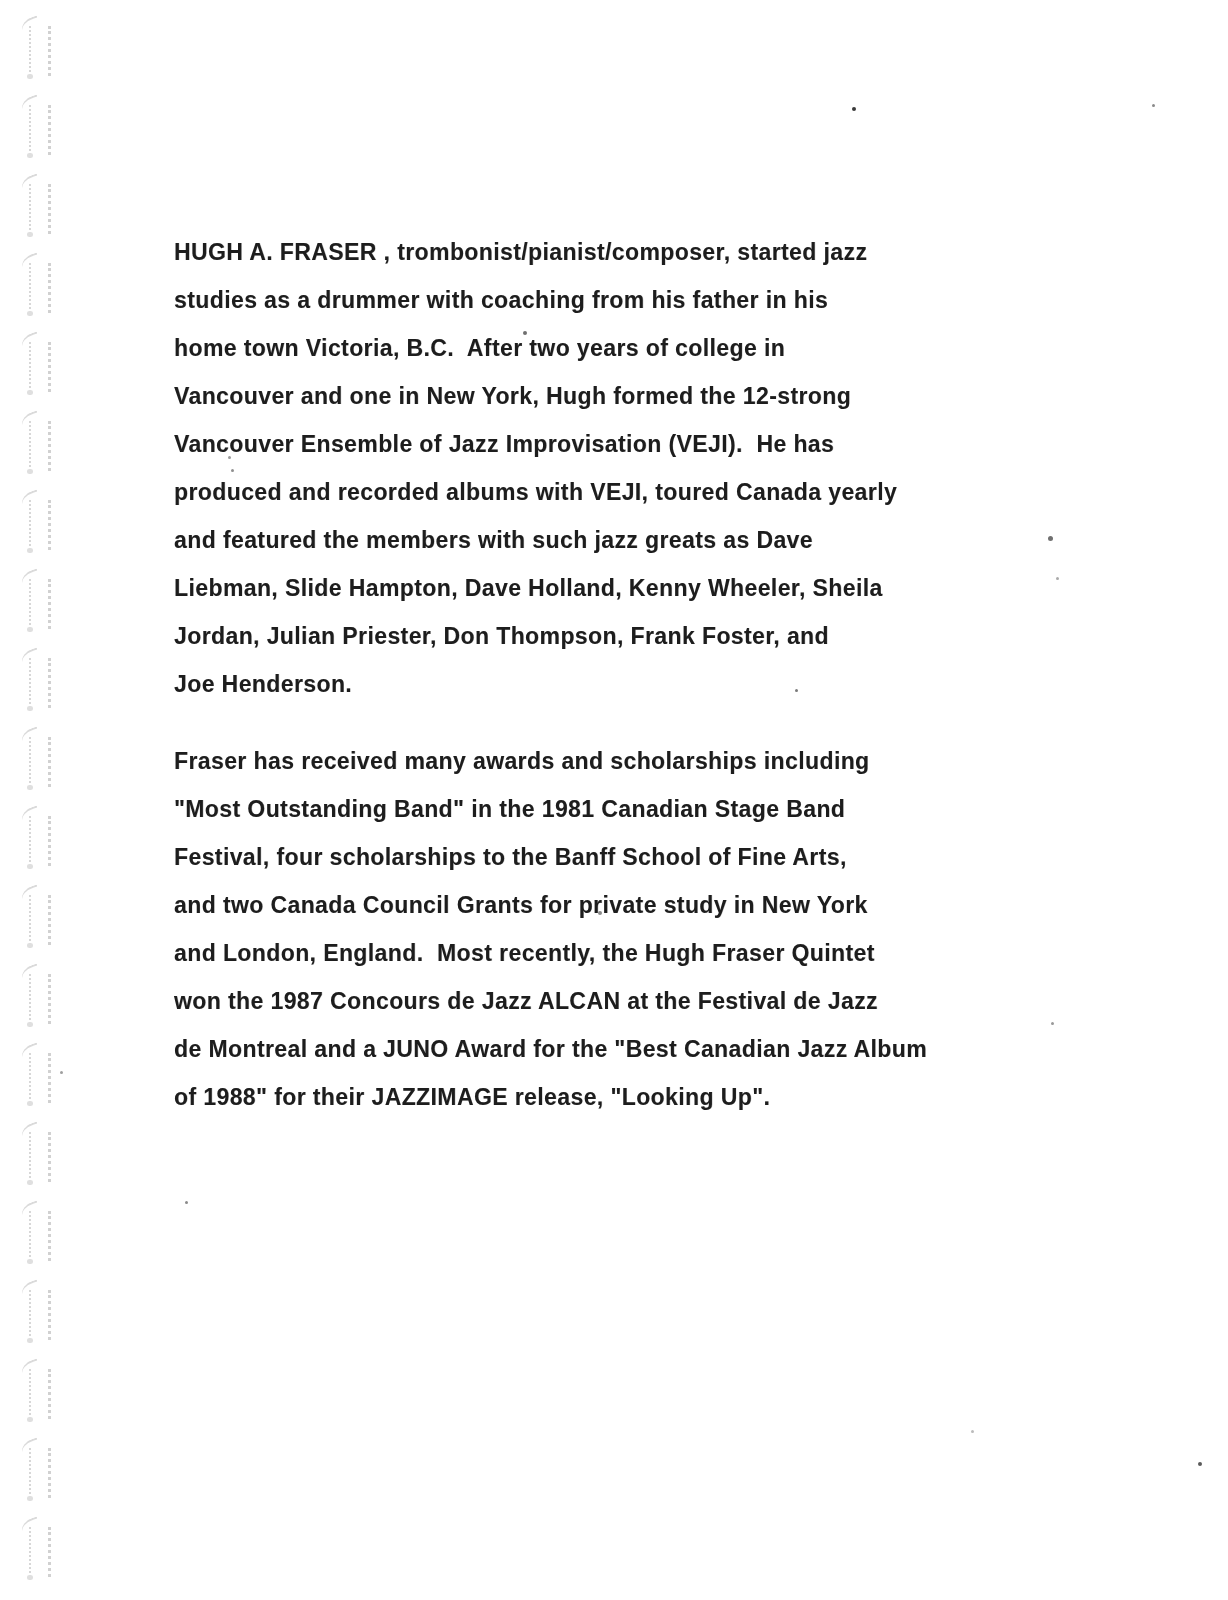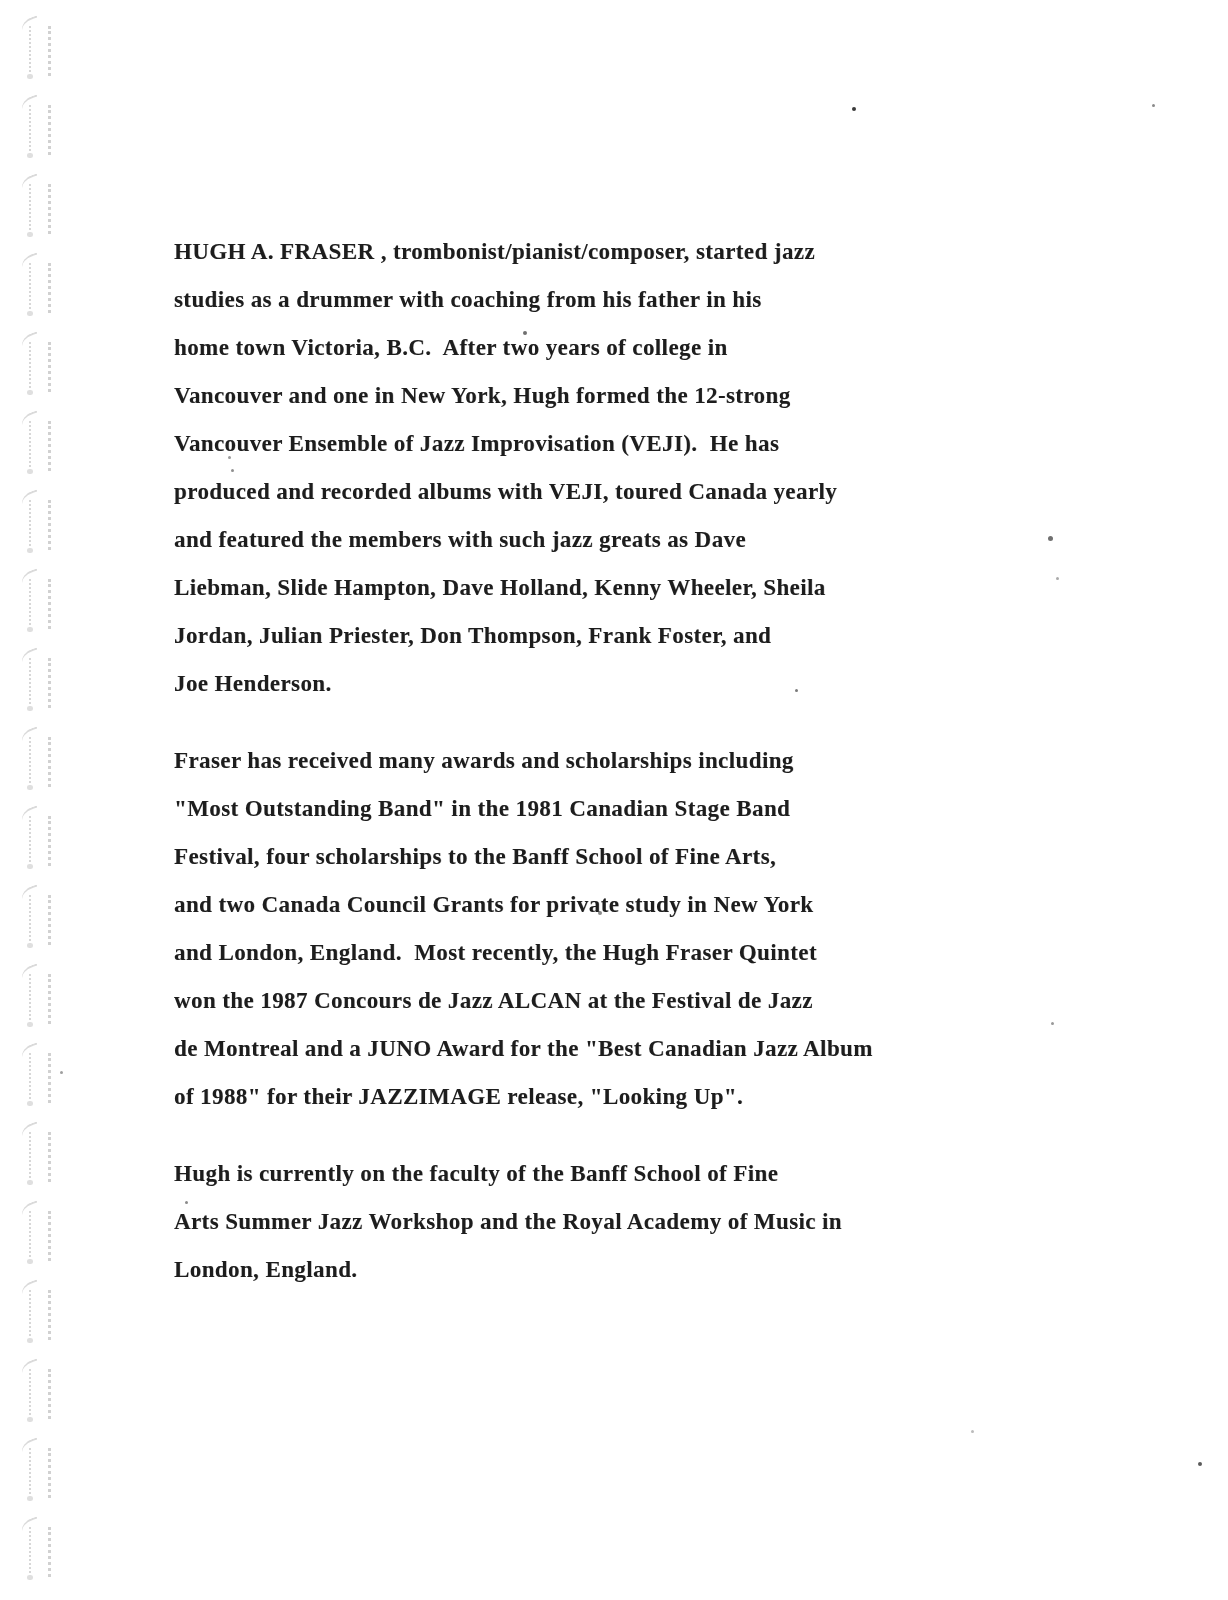--- a/index.html
+++ b/index.html
@@ -6,21 +6,21 @@
     margin: 0;
     padding: 0;
     background: #ffffff;
   }
   .page {
     position: relative;
     width: 1228px;
     height: 1600px;
     background: #ffffff;
     overflow: hidden;
-    font-family: Liberation Serif, serif;
+    font-family: Liberation Sans, sans-serif;
   }
   .text-block {
     position: absolute;
     left: 174px;
     top: 228px;
     width: 920px;
   }
   .para {
     margin: 0 0 29px 0;
     font-size: 23px;
@@ -108,23 +108,20 @@
 Jordan, Julian Priester, Don Thompson, Frank Foster, and
 Joe Henderson.</p>
     <p class="para">Fraser has received many awards and scholarships including
 "Most Outstanding Band" in the 1981 Canadian Stage Band
 Festival, four scholarships to the Banff School of Fine Arts,
 and two Canada Council Grants for private study in New York
 and London, England.  Most recently, the Hugh Fraser Quintet
 won the 1987 Concours de Jazz ALCAN at the Festival de Jazz
 de Montreal and a JUNO Award for the "Best Canadian Jazz Album
 of 1988" for their JAZZIMAGE release, "Looking Up".</p>
-    <p class="para">Hugh is currently on the faculty of the Banff School of Fine
-Arts Summer Jazz Workshop and the Royal Academy of Music in
-London, England.</p>
   </main>
 
   <div class="specks">
       <div class="speck" style="left: 852px; top: 107px; width: 4px; height: 4px; background: rgb(58, 58, 58);"></div>
       <div class="speck" style="left: 1152px; top: 104px; width: 3px; height: 3px; background: rgb(138, 138, 138);"></div>
       <div class="speck" style="left: 523px; top: 331px; width: 4px; height: 4px; background: rgb(111, 111, 111);"></div>
       <div class="speck" style="left: 228px; top: 456px; width: 3px; height: 3px; background: rgb(154, 154, 154);"></div>
       <div class="speck" style="left: 231px; top: 469px; width: 3px; height: 3px; background: rgb(143, 143, 143);"></div>
       <div class="speck" style="left: 1048px; top: 536px; width: 5px; height: 5px; background: rgb(112, 112, 112);"></div>
       <div class="speck" style="left: 1056px; top: 577px; width: 3px; height: 3px; background: rgb(170, 170, 170);"></div>

